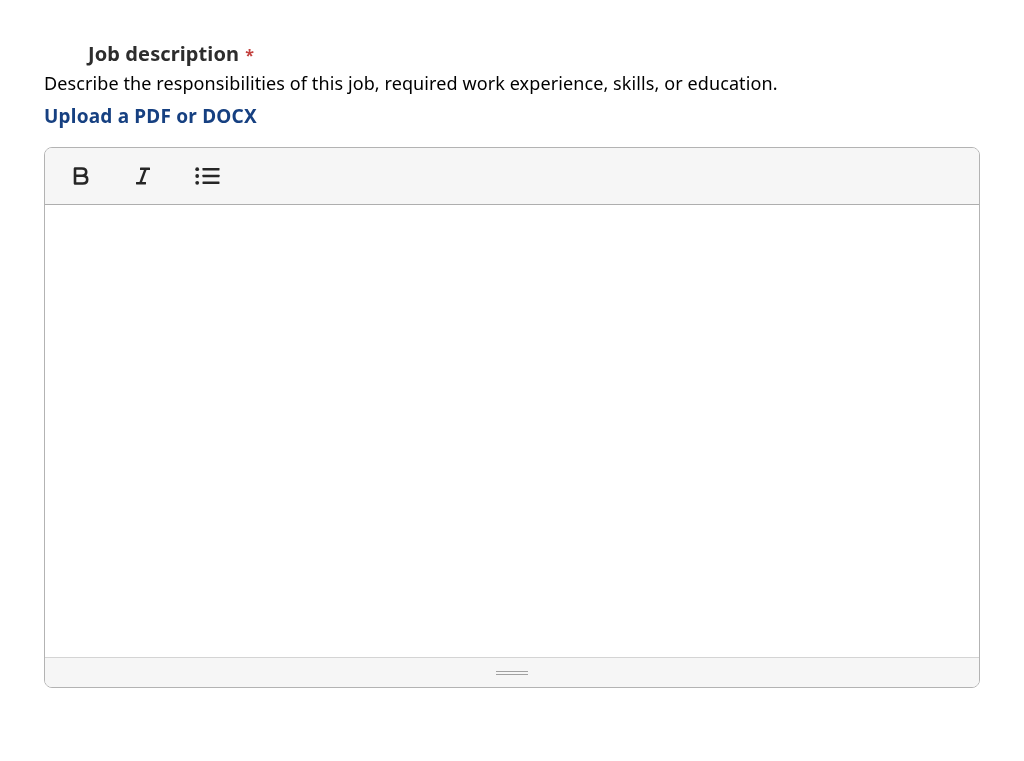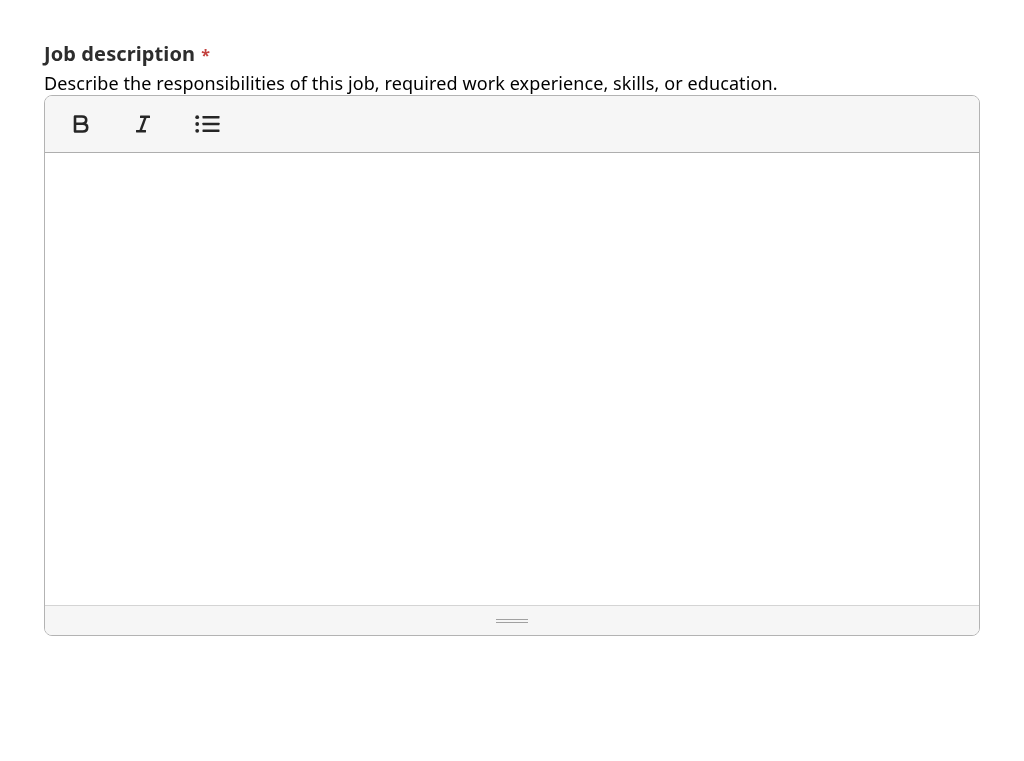--- a/index.html
+++ b/index.html
@@ -11,20 +11,21 @@
       font-family: 'Noto Sans', 'Helvetica Neue', Arial, sans-serif;
       background: #ffffff;
       width: 1024px;
       padding: 40px 44px;
     }
     .field-label {
       font-size: 20px;
       font-weight: 700;
       color: #2d2d2d;
       letter-spacing: 0.1px;
+      margin-left: 44px;
     }
     .required-asterisk {
       color: #c3423f;
       font-weight: 700;
       margin-left: 2px;
     }
     .field-help {
       font-size: 18px;
       color: #000000;
       margin-top: 4px;
@@ -92,20 +93,21 @@
 </head>
 <body>
 
 <div>
   <div>
     <span class="field-label">Job description</span>
     <span class="required-asterisk">*</span>
   </div>
   <div class="field-help">Describe the responsibilities of this job, required work experience, skills, or education.</div>
 
+  <a href="#" class="upload-link">Upload a PDF or DOCX</a>
 
   <div class="editor-wrap">
     <div class="editor-toolbar">
       <button class="tb-btn" title="Bold">
         <span>
           <svg viewBox="0 0 24 24" width="24" height="24" fill="none" stroke="currentColor">
             <path d="M6 4.5 L6 19.5 M6 4.5 L13 4.5 C15.6 4.5 17.2 5.9 17.2 8.1 C17.2 10.3 15.6 11.7 13 11.7 L6 11.7 M6 11.7 L13.8 11.7 C16.6 11.7 18.2 13.2 18.2 15.5 C18.2 17.9 16.6 19.5 13.8 19.5 L6 19.5" stroke-width="2.6" stroke-linecap="round" stroke-linejoin="round"></path>
           </svg>
         </span>
       </button>

